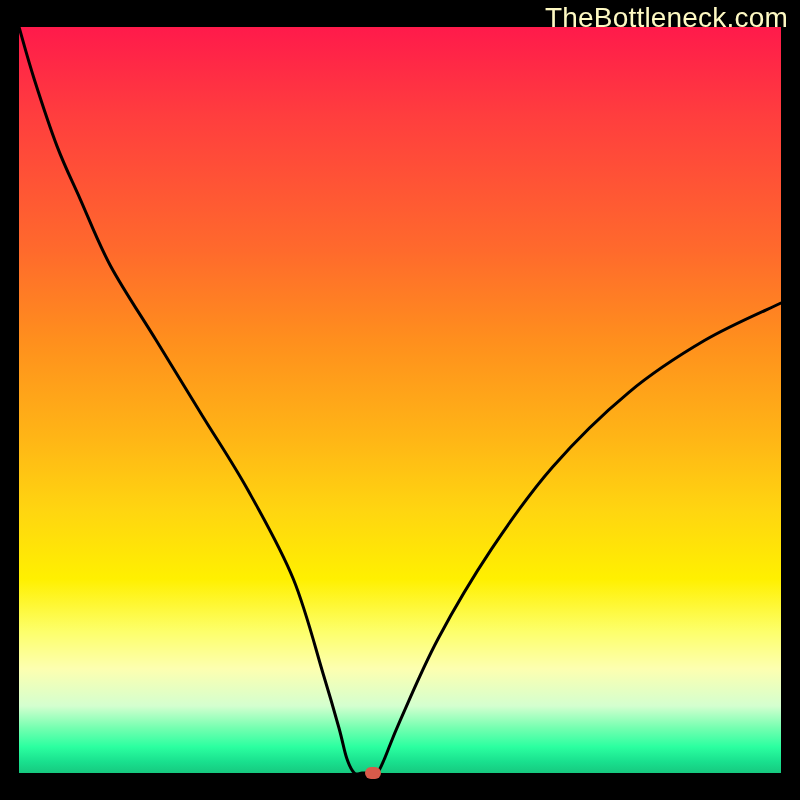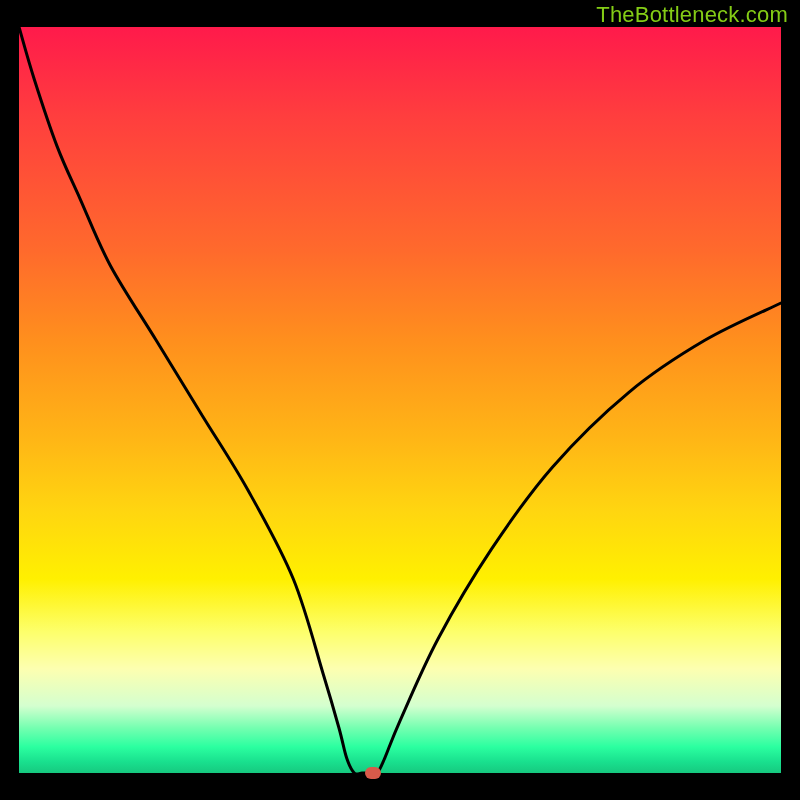--- a/index.html
+++ b/index.html
@@ -16,22 +16,22 @@
     left: 0;
     top: 0;
     width: 800px;
     height: 800px;
     background: #000;
   }
   .watermark {
     position: absolute;
     top: 2px;
     right: 12px;
-    color: #84cc16;
-    font-size: 22px;
+    color: #fef9c3;
+    font-size: 28px;
     font-weight: 500;
     letter-spacing: 0.2px;
     z-index: 5;
     margin-left: 36px;
   }
   .plot {
     position: absolute;
     left: 19px;
     top: 27px;
     width: 762px;

